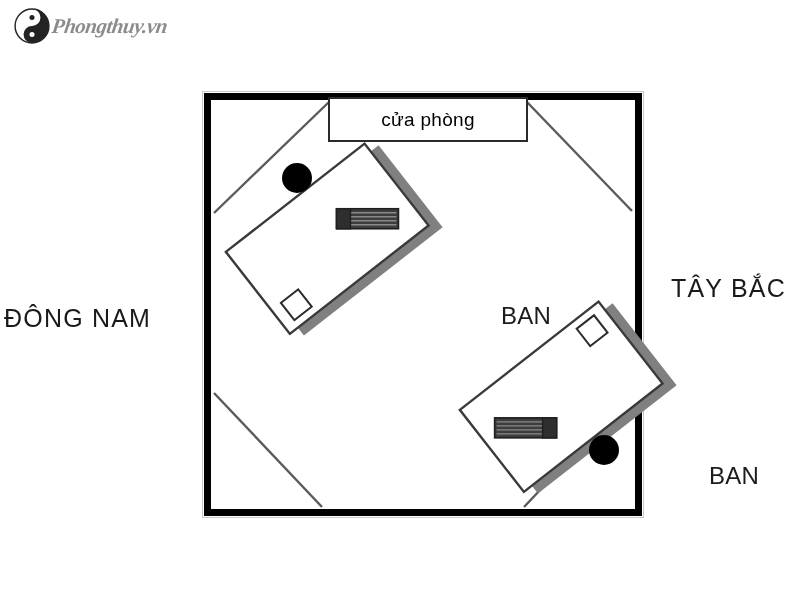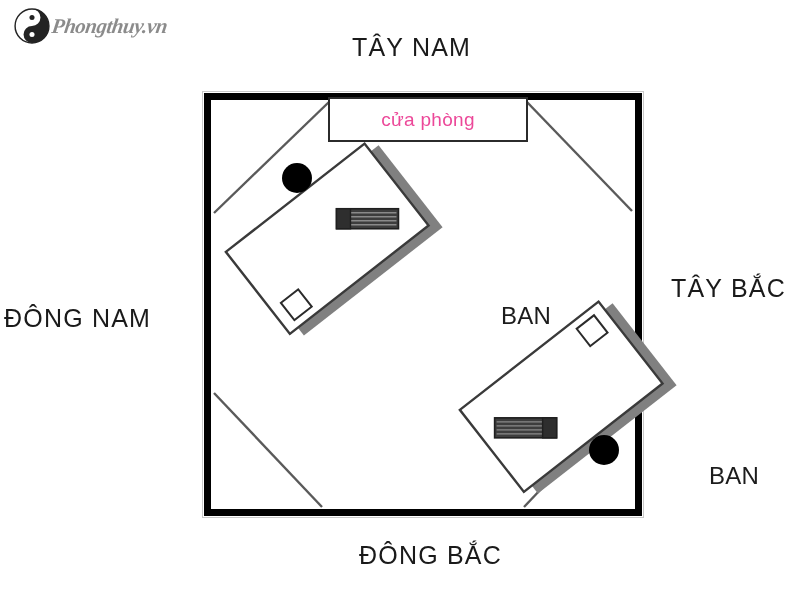--- a/index.html
+++ b/index.html
@@ -110,21 +110,21 @@
     border: 2px solid #2b2b2b;
     background: #ffffff;
     display: flex;
     align-items: center;
     justify-content: center;
     z-index: 4;
   }
   #door-label {
     font-family: "Liberation Sans", sans-serif;
     font-size: 19px;
-    color: #ec4899;
+    color: #000000;
     letter-spacing: 0.3px;
     white-space: nowrap;
   }
 
   
   .desk-group {
     position: absolute;
     z-index: 3;
   }
   .desk-svg { overflow: visible; display: block; }
@@ -149,24 +149,22 @@
   <div class="watermark">
     <svg class="wm-mark" viewBox="0 0 100 100">
       <circle cx="50" cy="50" r="47" fill="#ffffff" stroke="#111111" stroke-width="4"></circle>
       <path d="M50 3 A47 47 0 0 1 50 97 A23.5 23.5 0 0 1 50 50 A23.5 23.5 0 0 0 50 3 Z" fill="#111111"></path>
       <circle cx="50" cy="26.5" r="7" fill="#111111"></circle>
       <circle cx="50" cy="73.5" r="7" fill="#ffffff"></circle>
     </svg>
     <span class="wm-text">Phongthuy.vn</span>
   </div>
 
-  <div class="dir-label" id="dir-sw">TÂY NAM</div>
   <div class="dir-label" id="dir-nw">TÂY BẮC</div>
   <div class="dir-label" id="dir-se">ĐÔNG NAM</div>
-  <div class="dir-label" id="dir-ne">ĐÔNG BẮC</div>
 
   <div id="room">
 
     <div id="room-walls"></div>
 
     <svg id="room-svg" viewBox="0 0 438 423">
       <g stroke="#5a5a5a" stroke-width="2.4" fill="none">
         <line x1="10" y1="120" x2="126" y2="8"></line>
         <line x1="322" y1="8" x2="428" y2="118"></line>
         <line x1="428" y1="300" x2="320" y2="414"></line>

